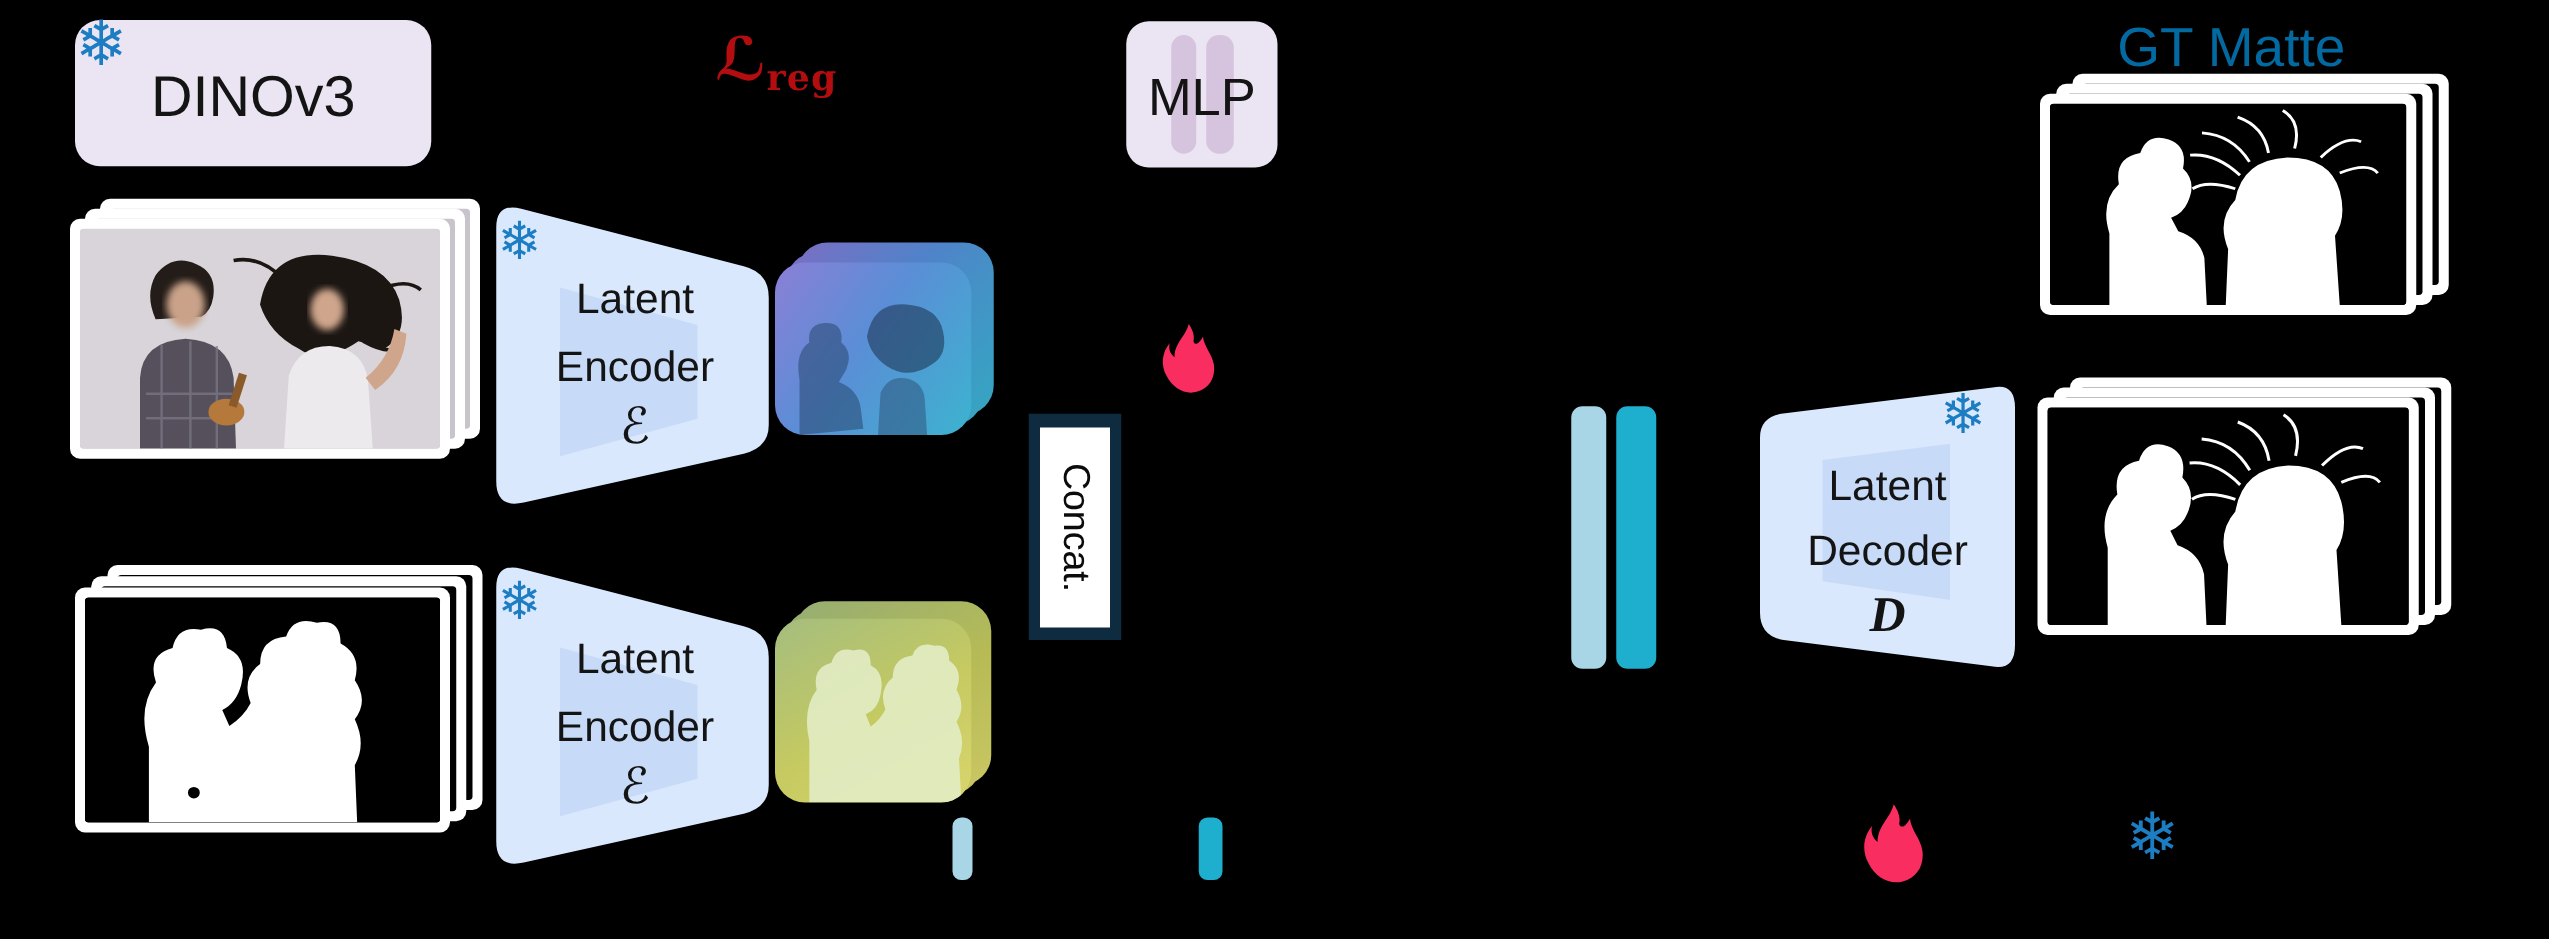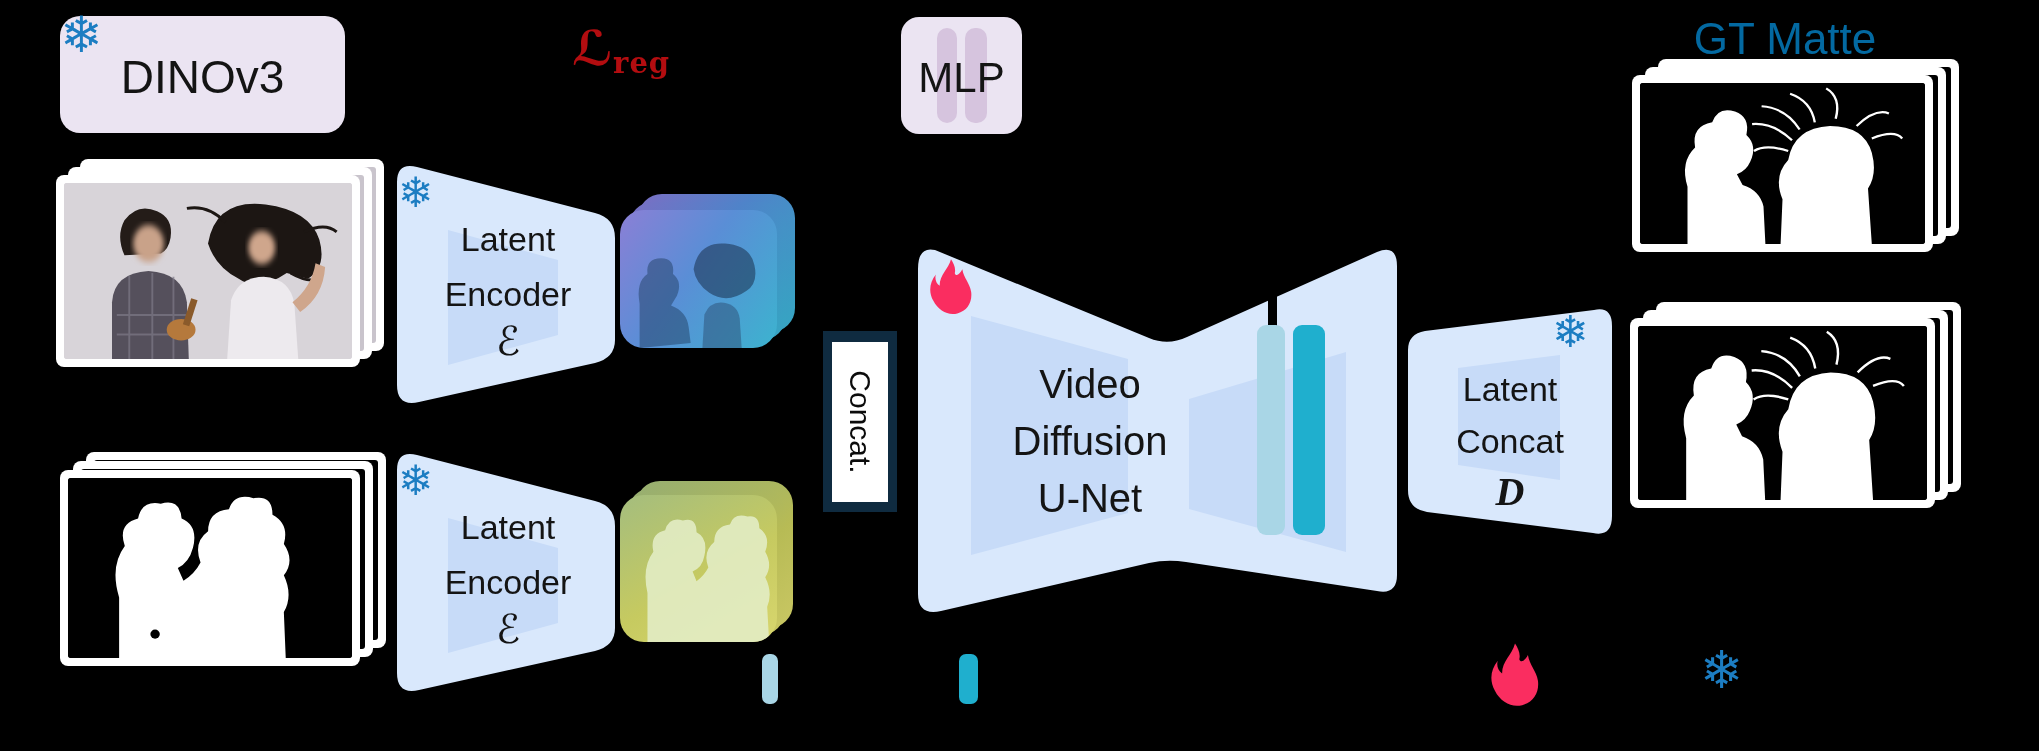--- a/index.html
+++ b/index.html
@@ -158,44 +158,34 @@
   <div class="chip yellow" style="left:620px;top:495px;width:157px;height:147px;">
     <svg width="100%" height="100%" viewBox="0 0 160 150" preserveAspectRatio="none">
       <path fill="#e2ecc4" opacity="0.9" d="M28,150 L28,100 Q22,74 34,58 Q30,40 46,36 Q50,22 64,26 Q78,22 78,38 Q90,44 86,62 Q84,74 74,78 L78,88 Q86,82 90,74 Q84,58 96,48 Q96,32 112,30 Q116,18 130,22 Q142,20 142,34 Q154,42 148,58 Q156,72 148,84 Q156,100 150,114 L152,150 Z"></path>
     </svg>
   </div>
 
   <div class="concat-outer" style="left:823px;top:331px;width:74px;height:181px;"></div>
   <div class="concat-inner" style="left:832px;top:342px;width:56px;height:160px;"></div>
   <div class="concat-text" style="left:860px;top:422px;">Concat.</div>
 
-  <div class="abs" style="left:915px;top:245px;width:485px;height:380px;">
-    <svg width="485" height="380" viewBox="0 0 485 380">
-      <path d="M20,5 L234,93 Q253,101 272,92 L462,7 Q482,-1 482,21 L482,330 Q482,350 462,346 L271,317 Q252,314 234,318 L26,366 Q3,371 3,349 L3,24 Q3,1 20,5 Z" style="fill:var(--module_blue,#d9e8fc)"></path>
-      <path d="M56,71 L213,114 L213,268 L56,310 Z" style="fill:var(--module_blue_inner,#c7dbf8)"></path>
-      <path d="M274,154 L431,107 L431,307 L274,264 Z" style="fill:var(--module_blue_inner,#c7dbf8)"></path>
-    </svg>
-    <div class="module-label" style="left:0;top:117px;width:350px;font-size:40px;">Video</div>
-    <div class="module-label" style="left:0;top:174px;width:350px;font-size:40px;">Diffusion</div>
-    <div class="module-label" style="left:0;top:231px;width:350px;font-size:40px;">U-Net</div>
-  </div>
   <div class="blackline" style="left:1268px;top:266px;width:9px;height:64px;"></div>
   <div class="bar light" style="left:1257px;top:325px;width:28px;height:210px;"></div>
   <div class="bar teal" style="left:1293px;top:325px;width:32px;height:210px;"></div>
   <svg class="abs" style="left:928px;top:258px;" width="46" height="58" viewBox="0 0 34 46">
     <path d="M17,1 C15,9 8,13 8,22 C5,20 4,16 5,13 C0,19 -1,27 3,34 C7,42 15,46 22,44 C30,42 34,35 33,27 C32,20 27,16 26,9 C24,13 21,15 20,12 C21,8 19,4 17,1 Z" style="fill:var(--fire_pink,#fa2d60)"></path>
   </svg>
 
   <div class="abs" style="left:1405px;top:300px;width:210px;height:240px;">
     <svg width="210" height="240" viewBox="0 0 210 240">
       <path d="M20,31 L189,10 Q207,6 207,26 L207,216 Q207,237 188,233 L22,212 Q3,209 3,190 L3,50 Q3,34 20,31 Z" style="fill:var(--module_blue,#d9e8fc)"></path>
       <path d="M53,68 L155,55 L155,180 L53,165 Z" style="fill:var(--module_blue_inner,#c7dbf8)"></path>
     </svg>
     <div class="module-label" style="left:0;top:70px;width:210px;font-size:34px;">Latent</div>
-    <div class="module-label" style="left:0;top:122px;width:210px;font-size:34px;">Concat</div>
+    <div class="module-label" style="left:0;top:122px;width:210px;font-size:34px;">Decoder</div>
     <div class="module-label script-d" style="left:0;top:168px;width:210px;">D</div>
   </div>
   <div class="snow" style="left:1552px;top:310px;font-size:44px;">❄</div>
 
   <div class="card" style="left:1658px;top:59px;width:301px;height:177px;">
     <div class="inner"></div>
   </div>
   <div class="card" style="left:1645px;top:67px;width:301px;height:177px;">
     <div class="inner"></div>
   </div>

